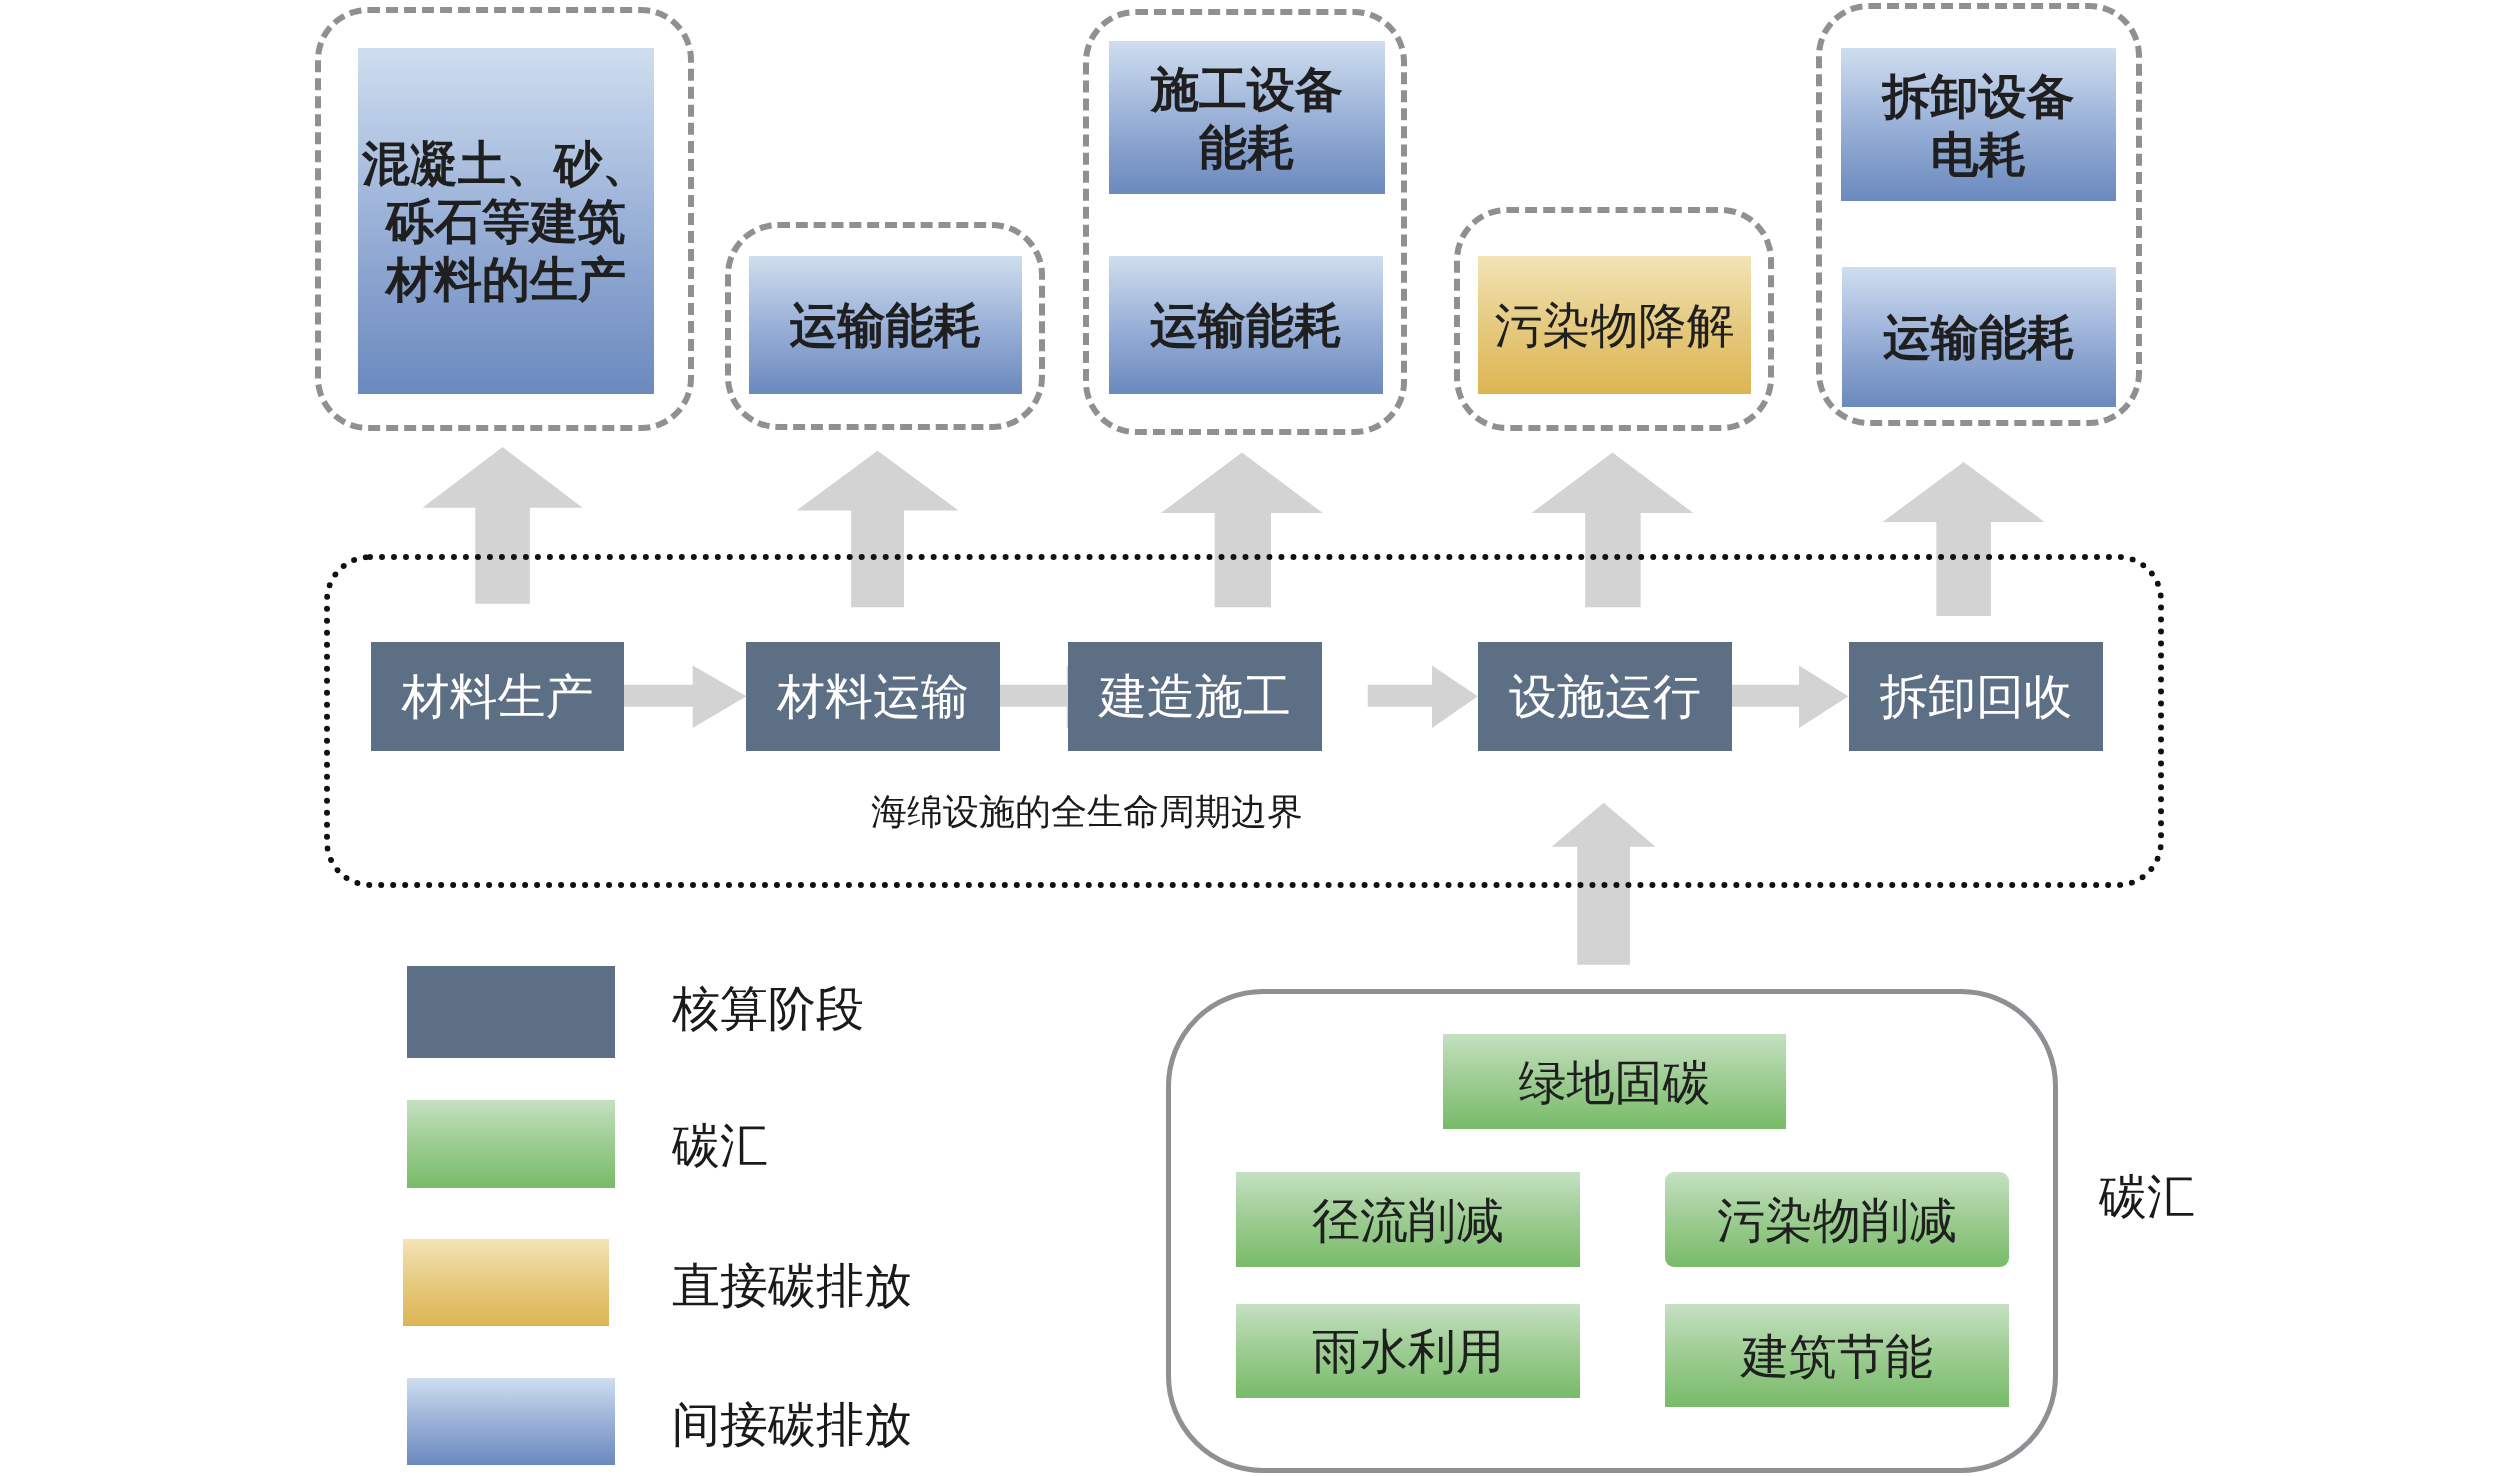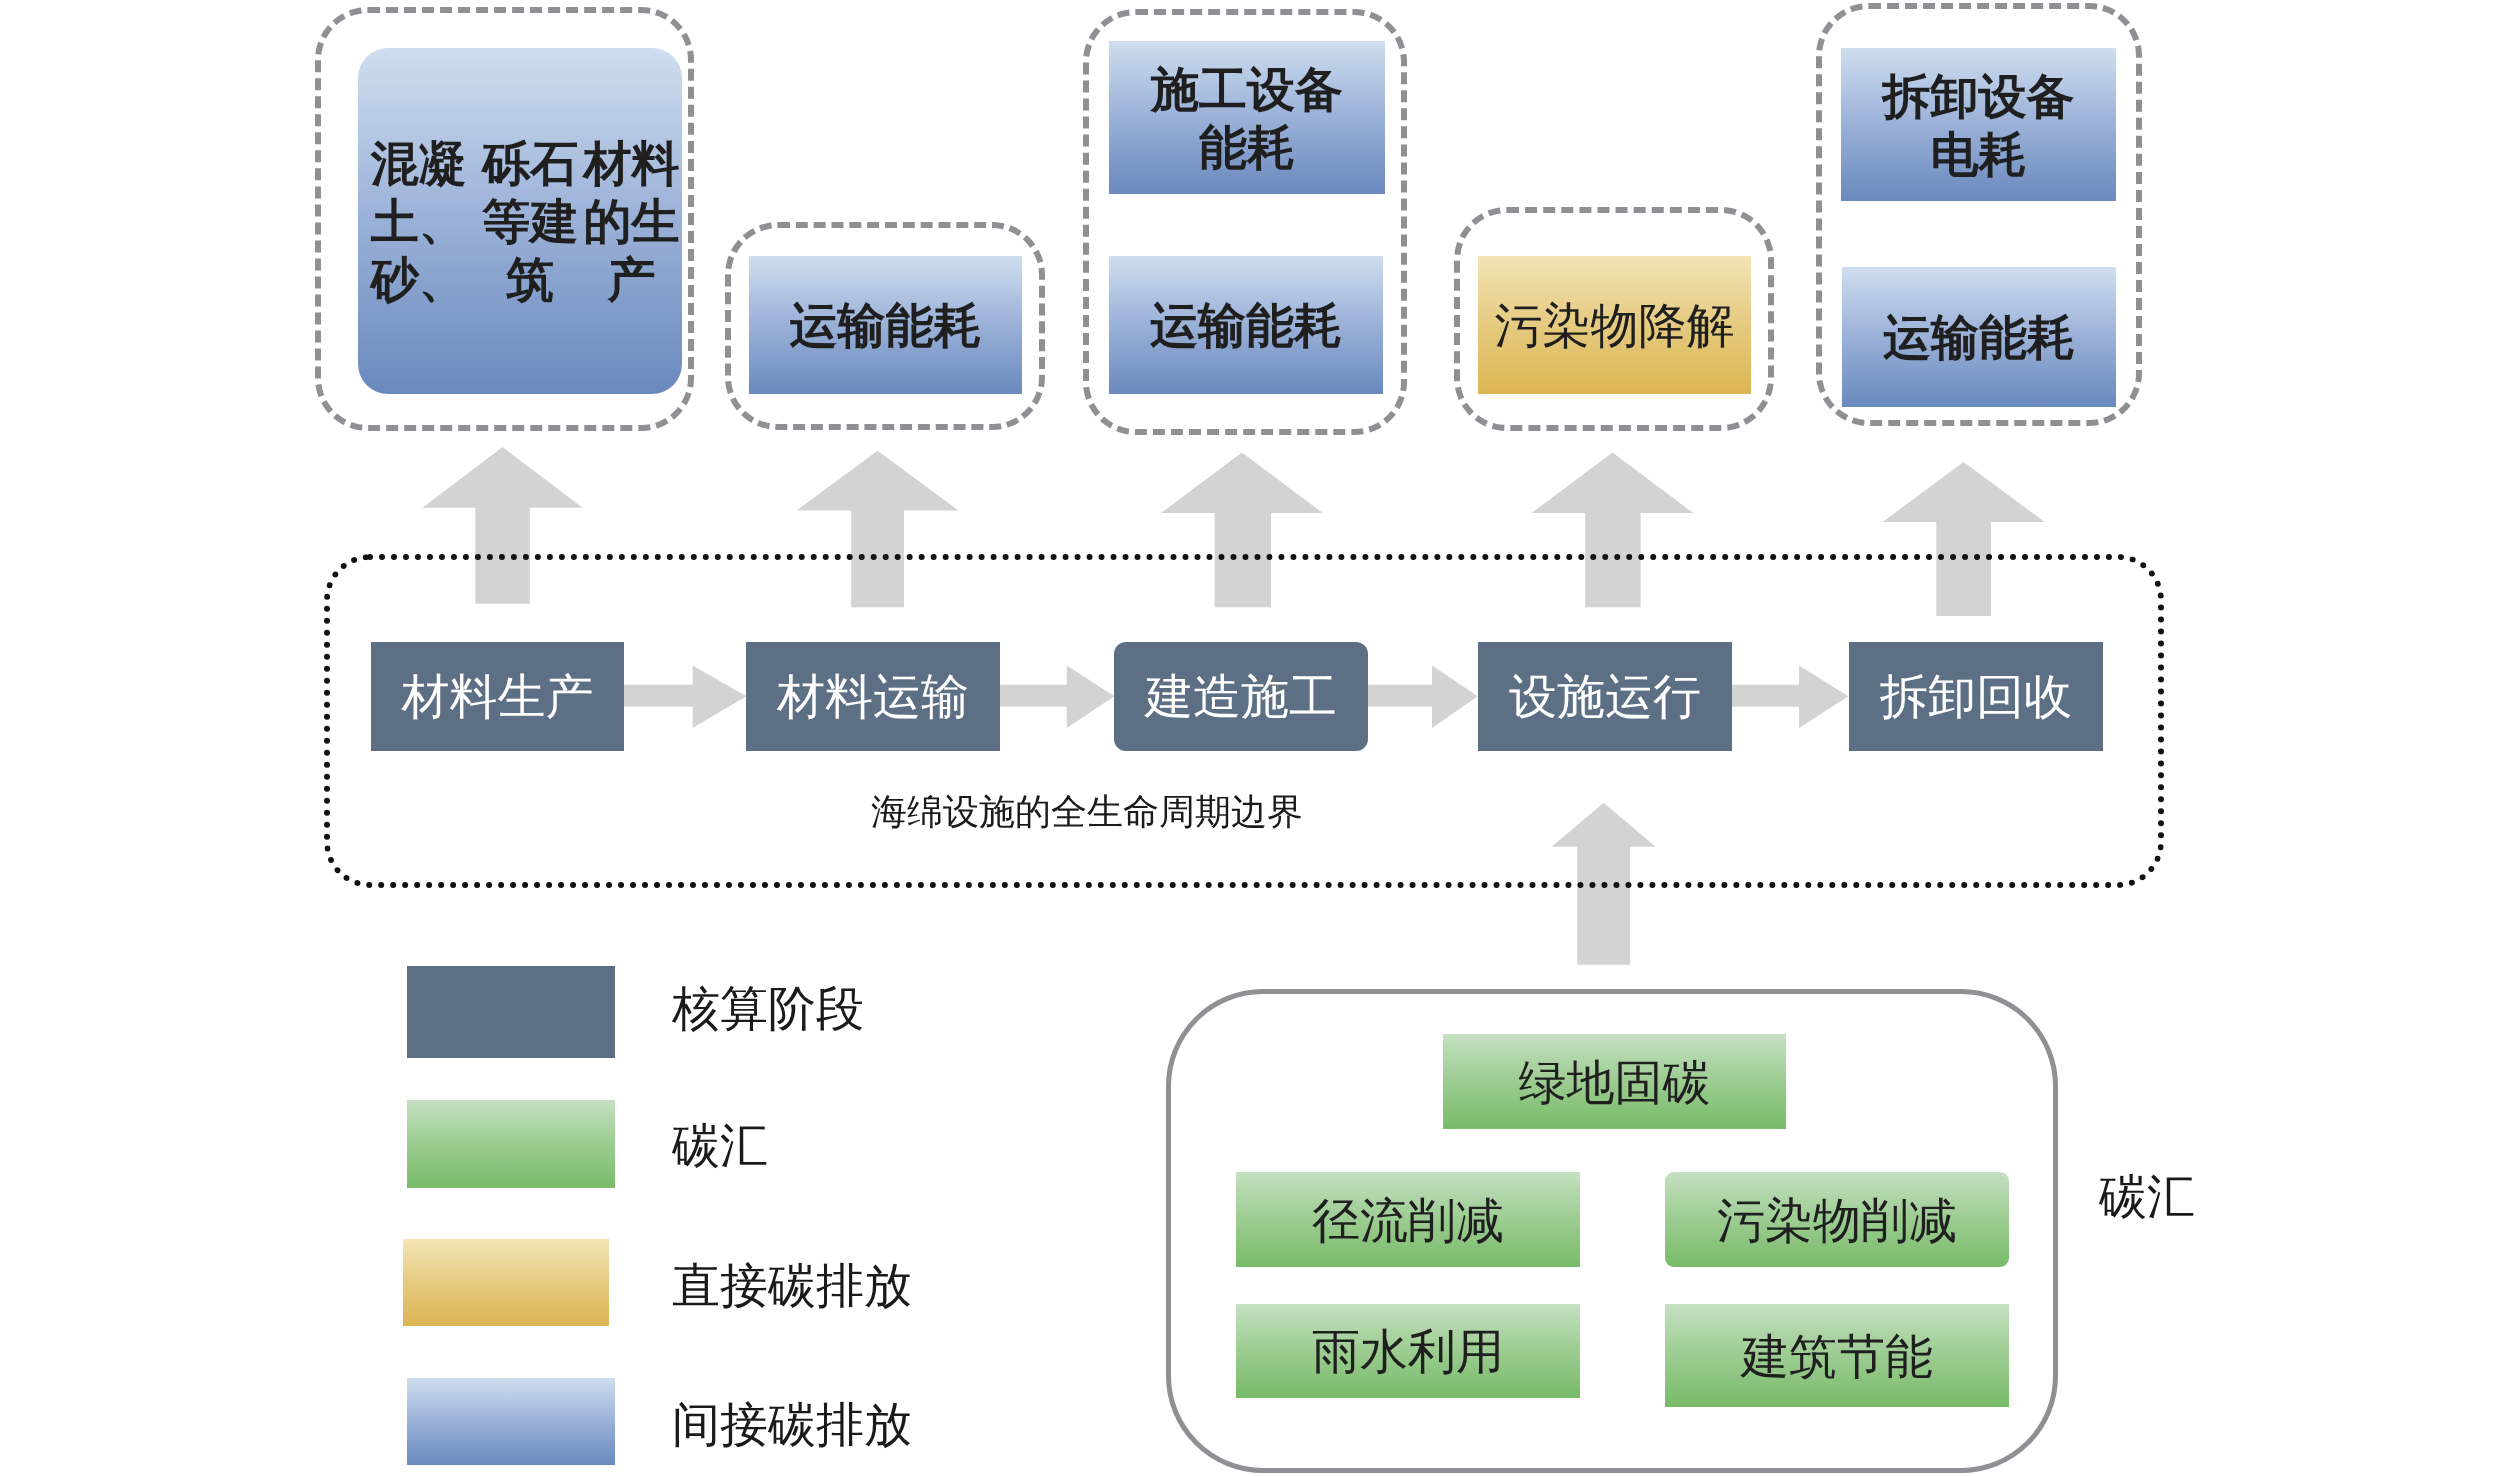--- a/index.html
+++ b/index.html
@@ -34,21 +34,21 @@
     <polygon points="709,778 787,778 787,756 848,791 787,827 787,803 709,803"></polygon>
     <polygon points="1136,778 1212,778 1212,756 1266,791 1212,827 1212,803 1136,803"></polygon>
     <polygon points="1554,778 1627,778 1627,756 1679,791 1627,827 1627,803 1554,803"></polygon>
     <polygon points="1967,778 2044,778 2044,756 2100,791 2044,827 2044,803 1967,803"></polygon>
 
     <polygon points="1792,1096 1792,962 1763,962 1822,912 1881,962 1852,962 1852,1096"></polygon>
   </g>
 </svg>
 
 <div class="abs dash-group" style="left:315px; top:7px; width:379px; height:424px;"></div>
-<div class="abs box blue" style="left:358px; top:48px; width:324px; height:346px; flex-direction:row;border-radius:30px;">
+<div class="abs box blue" style="left:358px; top:48px; width:296px; height:346px; flex-direction:column;">
   <span>混凝土、砂、</span>
   <span>砾石等建筑</span>
   <span>材料的生产</span>
 </div>
 
 <div class="abs dash-group" style="left:725px; top:222px; width:320px; height:208px;"></div>
 <div class="abs box blue" style="left:749px; top:256px; width:273px; height:138px;">
   <span>运输能耗</span>
 </div>
 
@@ -76,21 +76,21 @@
 </div>
 
 <div class="abs boundary" style="left:324px; top:554px; width:1840px; height:334px;"></div>
 
 <div class="abs stage" style="left:371px; top:642px; width:253px; height:109px;">
   <span>材料生产</span>
 </div>
 <div class="abs stage" style="left:746px; top:642px; width:254px; height:109px;">
   <span>材料运输</span>
 </div>
-<div class="abs stage" style="left:1114px; top:642px; width:254px; height:109px;border-radius:12px;">
+<div class="abs stage" style="left:1068px; top:642px; width:254px; height:109px;">
   <span>建造施工</span>
 </div>
 <div class="abs stage" style="left:1478px; top:642px; width:254px; height:109px;">
   <span>设施运行</span>
 </div>
 <div class="abs stage" style="left:1849px; top:642px; width:254px; height:109px;">
   <span>拆卸回收</span>
 </div>
 
 <div class="abs label" style="left:871px; top:794px; font-size:36px;">海绵设施的全生命周期边界</div>

